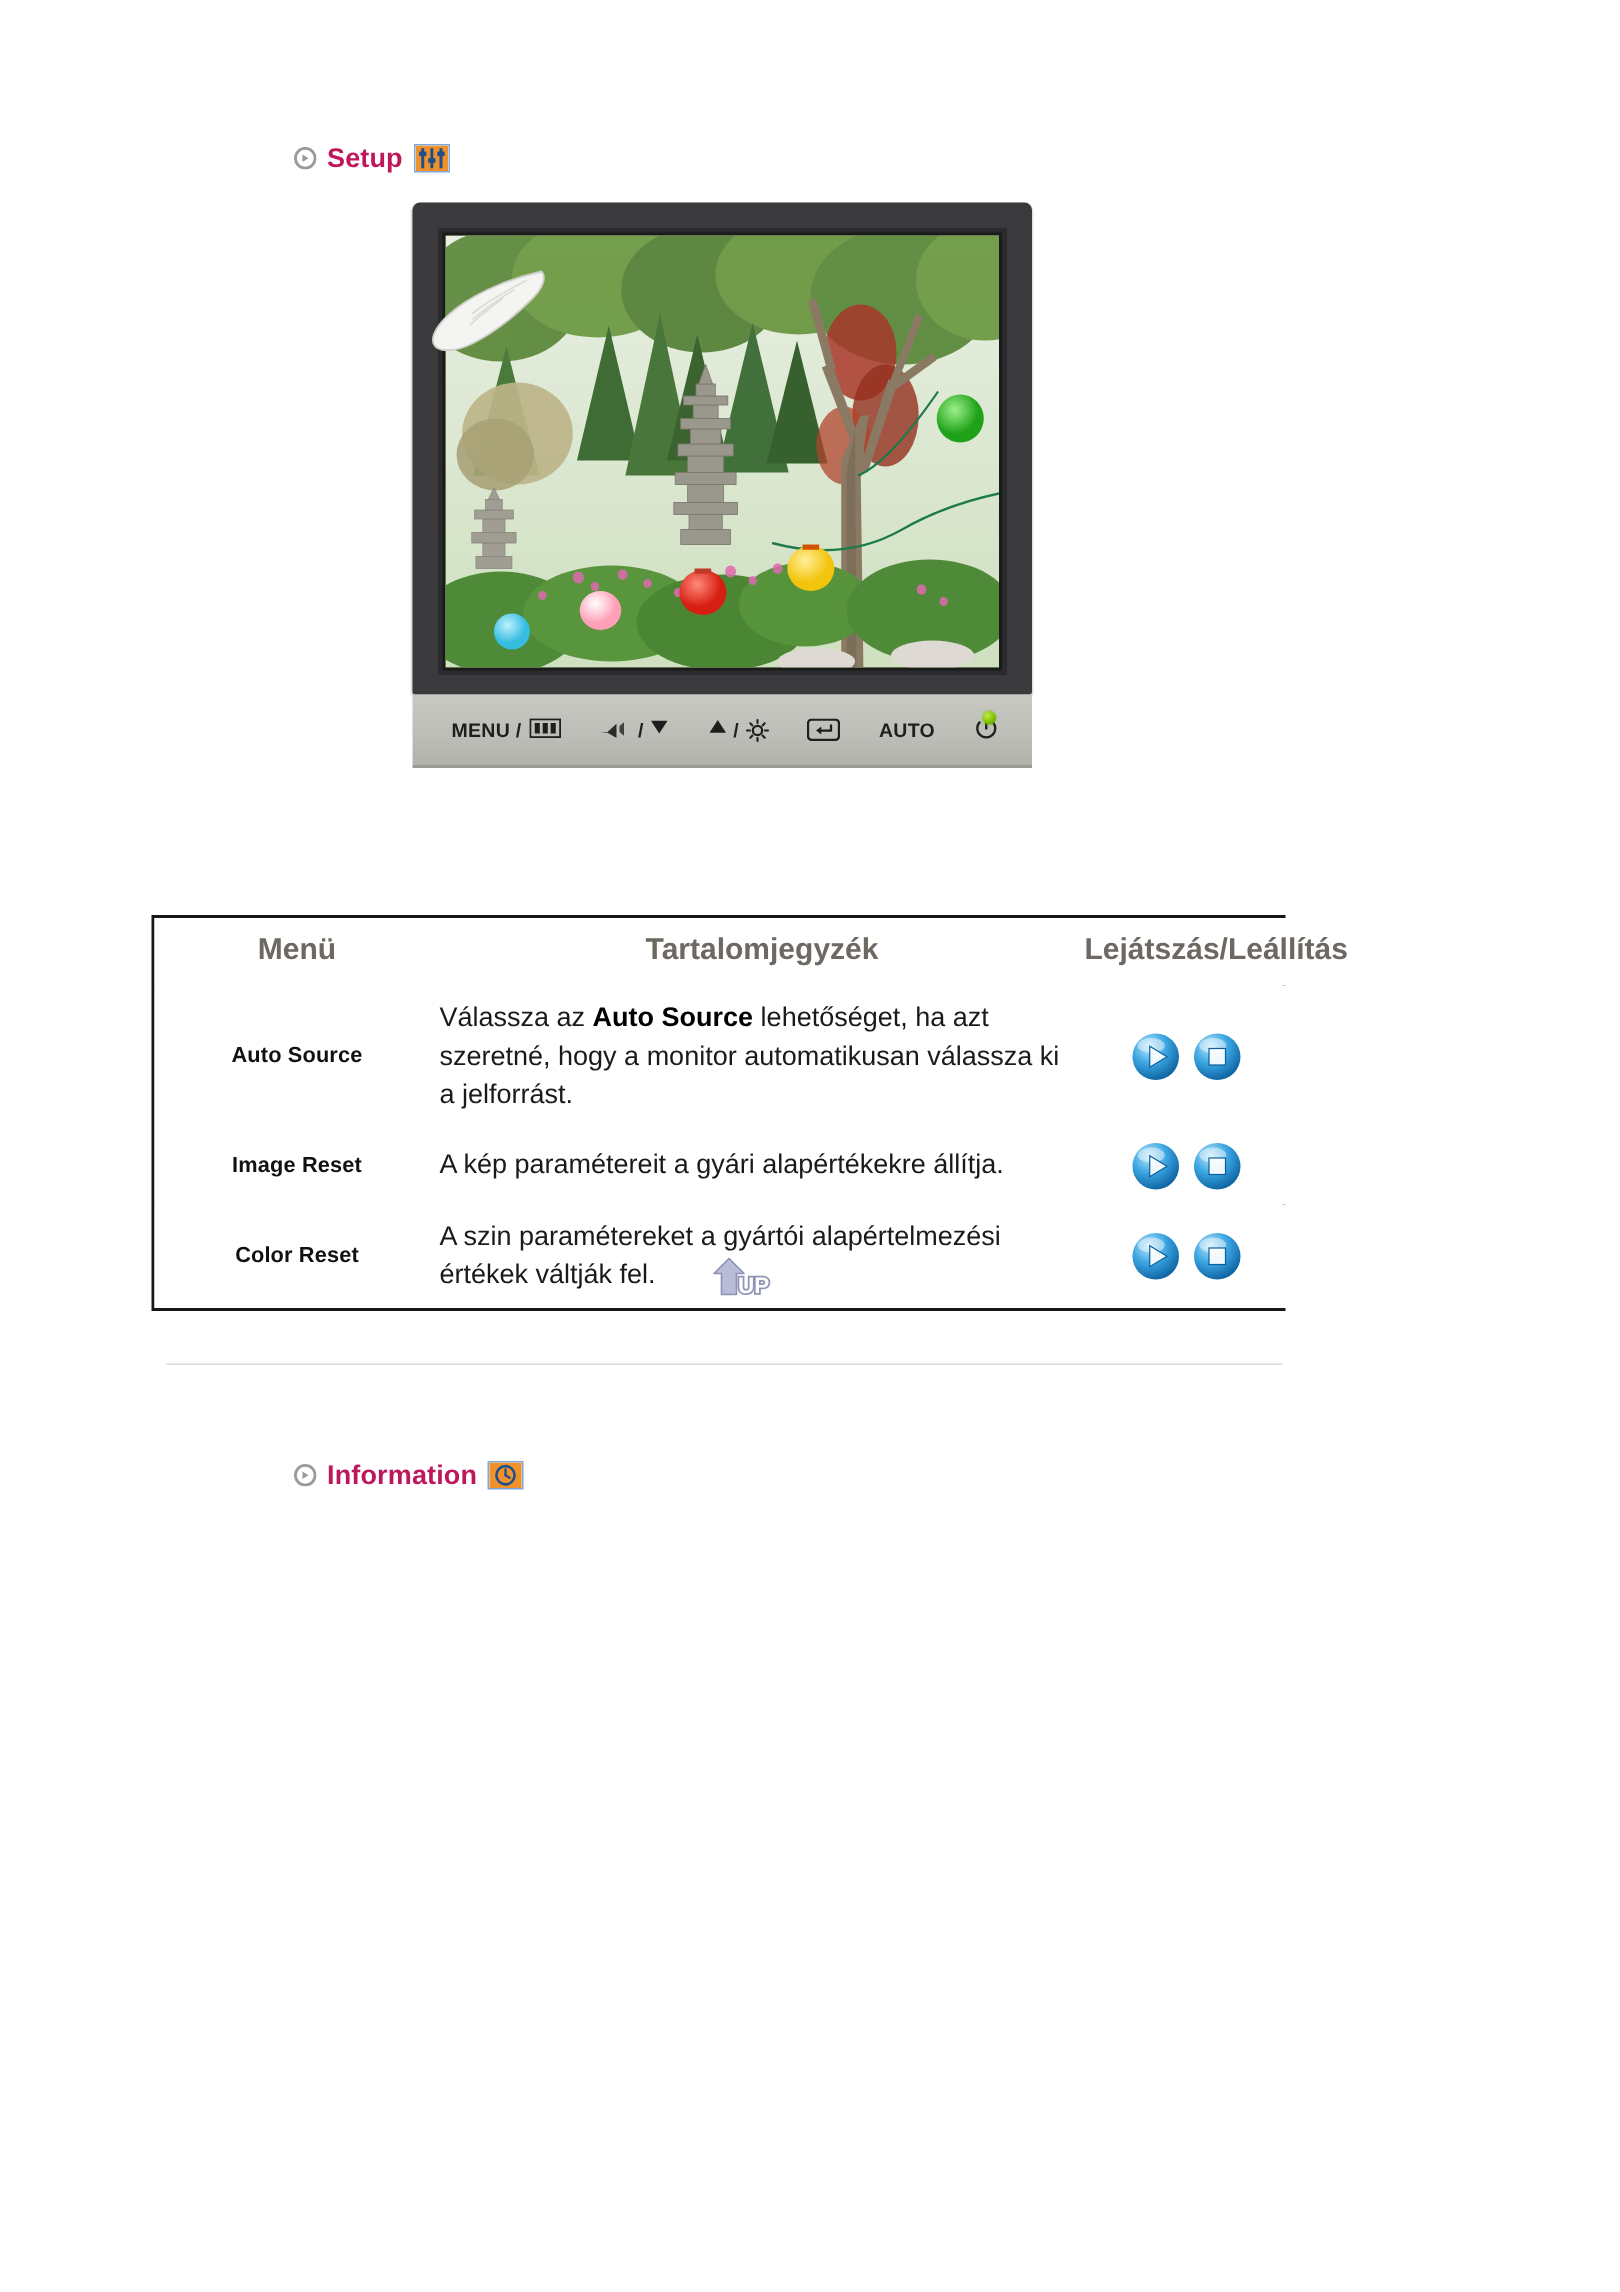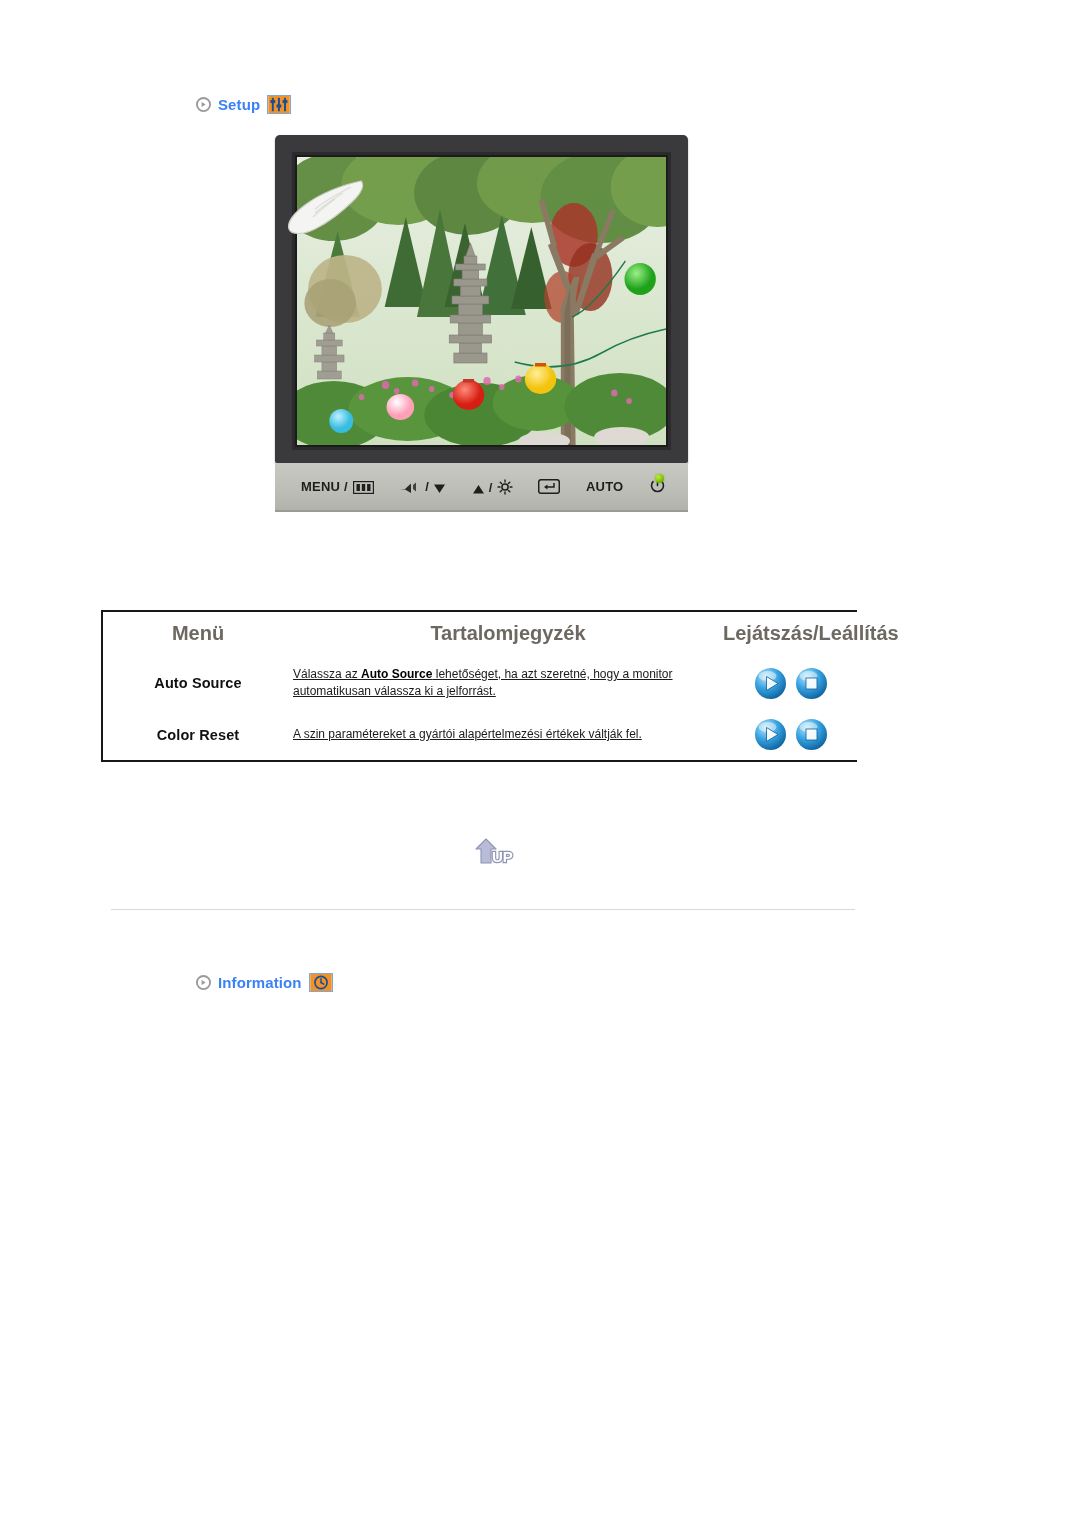--- a/index.html
+++ b/index.html
@@ -22,23 +22,23 @@
     align-items: center;
     gap: 7px;
   }
   .bullet-icon {
     width: 15px;
     height: 15px;
     flex: 0 0 auto;
     display: block;
   }
   .section-title {
-    font-size: 15px;
+    font-size: 18px;
     font-weight: bold;
-    color: #3b82f6;
+    color: #be185d;
     letter-spacing: .1px;
     white-space: nowrap;
   }
   .badge-icon {
     width: 24px;
     height: 19px;
     flex: 0 0 auto;
     display: block;
     border: 1px solid #7ea6d6;
     box-sizing: border-box;
@@ -95,21 +95,21 @@
     background: linear-gradient(#c9c9c4, #bdbdb8 60%, #b2b2ad);
     border-bottom: 2px solid #9a9a95;
     height: 49px;
     display: flex;
     align-items: center;
     padding: 0 22px 0 26px;
     box-sizing: border-box;
   }
   .ctrl {
     display: flex;
-    align-items: flex-end;
+    align-items: flex-start;
     font-size: 13px;
     font-weight: bold;
     color: #1e1e1e;
     white-space: nowrap;
     letter-spacing: .2px;
   }
   .ctrl svg { display: block; }
   .ctrl-gap { flex: 1 1 auto; }
   .power-led {
     position: absolute;
@@ -164,25 +164,24 @@
   }
   td.c-menu {
     text-align: center;
     font-size: 14.5px;
     font-weight: bold;
     color: #111111;
     padding: 9px 4px;
     letter-spacing: .1px;
   }
   td.c-desc {
-    font-size: 12px;
+    font-size: 18px;
     color: #1a1a1a;
     line-height: 1.42;
     padding: 9px 14px 9px 0;
-    text-decoration: underline;
   }
   td.c-desc b { font-weight: bold; color: #000; }
   td.c-play {
     text-align: center;
     padding: 9px 0;
     white-space: nowrap;
   }
   .btn-orb { display: inline-block; vertical-align: middle; }
   .btn-orb + .btn-orb { margin-left: 4px; }
 
@@ -485,20 +484,38 @@
             <path d="M12.5 9.5 L24 16.5 L12.5 23.5 Z" fill="none" stroke="#0a5e9c" stroke-width=".8"></path>
           </svg>
           <svg class="btn-orb" width="33" height="33" viewBox="0 0 33 33">
             <defs>
                 <radialGradient id="orbB" cx="36%" cy="28%" r="78%">
               <stop offset="0" stop-color="#bfe8fb"></stop>
                   <stop offset="48%" stop-color="#3aa5e2"></stop>
                   <stop offset="100%" stop-color="#0a5e9c"></stop>
             </radialGradient>
               </defs>
+            <circle cx="16.5" cy="16.5" r="15.5" fill="url(#orbB)"></circle>
+            <ellipse cx="13.5" cy="9" rx="9" ry="5" fill="#ffffff" opacity=".45"></ellipse>
+            <rect x="11" y="11" width="11" height="11" fill="#ffffff" opacity=".92"></rect>
+            <rect x="11" y="11" width="11" height="11" fill="none" stroke="#0a5e9c" stroke-width=".8"></rect>
+          </svg>
+        </td>
+      </tr>
+      <tr>
+        <td class="c-menu">Image Reset</td>
+        <td class="c-desc">A kép paramétereit a gyári alapértékekre állítja.</td>
+        <td class="c-play">
+          <svg class="btn-orb" width="33" height="33" viewBox="0 0 33 33">
+            <circle cx="16.5" cy="16.5" r="15.5" fill="url(#orbA)"></circle>
+            <ellipse cx="13.5" cy="9" rx="9" ry="5" fill="#ffffff" opacity=".45"></ellipse>
+            <path d="M12.5 9.5 L24 16.5 L12.5 23.5 Z" fill="#ffffff" opacity=".92"></path>
+            <path d="M12.5 9.5 L24 16.5 L12.5 23.5 Z" fill="none" stroke="#0a5e9c" stroke-width=".8"></path>
+          </svg>
+          <svg class="btn-orb" width="33" height="33" viewBox="0 0 33 33">
             <circle cx="16.5" cy="16.5" r="15.5" fill="url(#orbB)"></circle>
             <ellipse cx="13.5" cy="9" rx="9" ry="5" fill="#ffffff" opacity=".45"></ellipse>
             <rect x="11" y="11" width="11" height="11" fill="#ffffff" opacity=".92"></rect>
             <rect x="11" y="11" width="11" height="11" fill="none" stroke="#0a5e9c" stroke-width=".8"></rect>
           </svg>
         </td>
       </tr>
       <tr>
         <td class="c-menu">Color Reset</td>
         <td class="c-desc">A szin paramétereket a gyártói alapértelmezési értékek váltják fel.</td>

